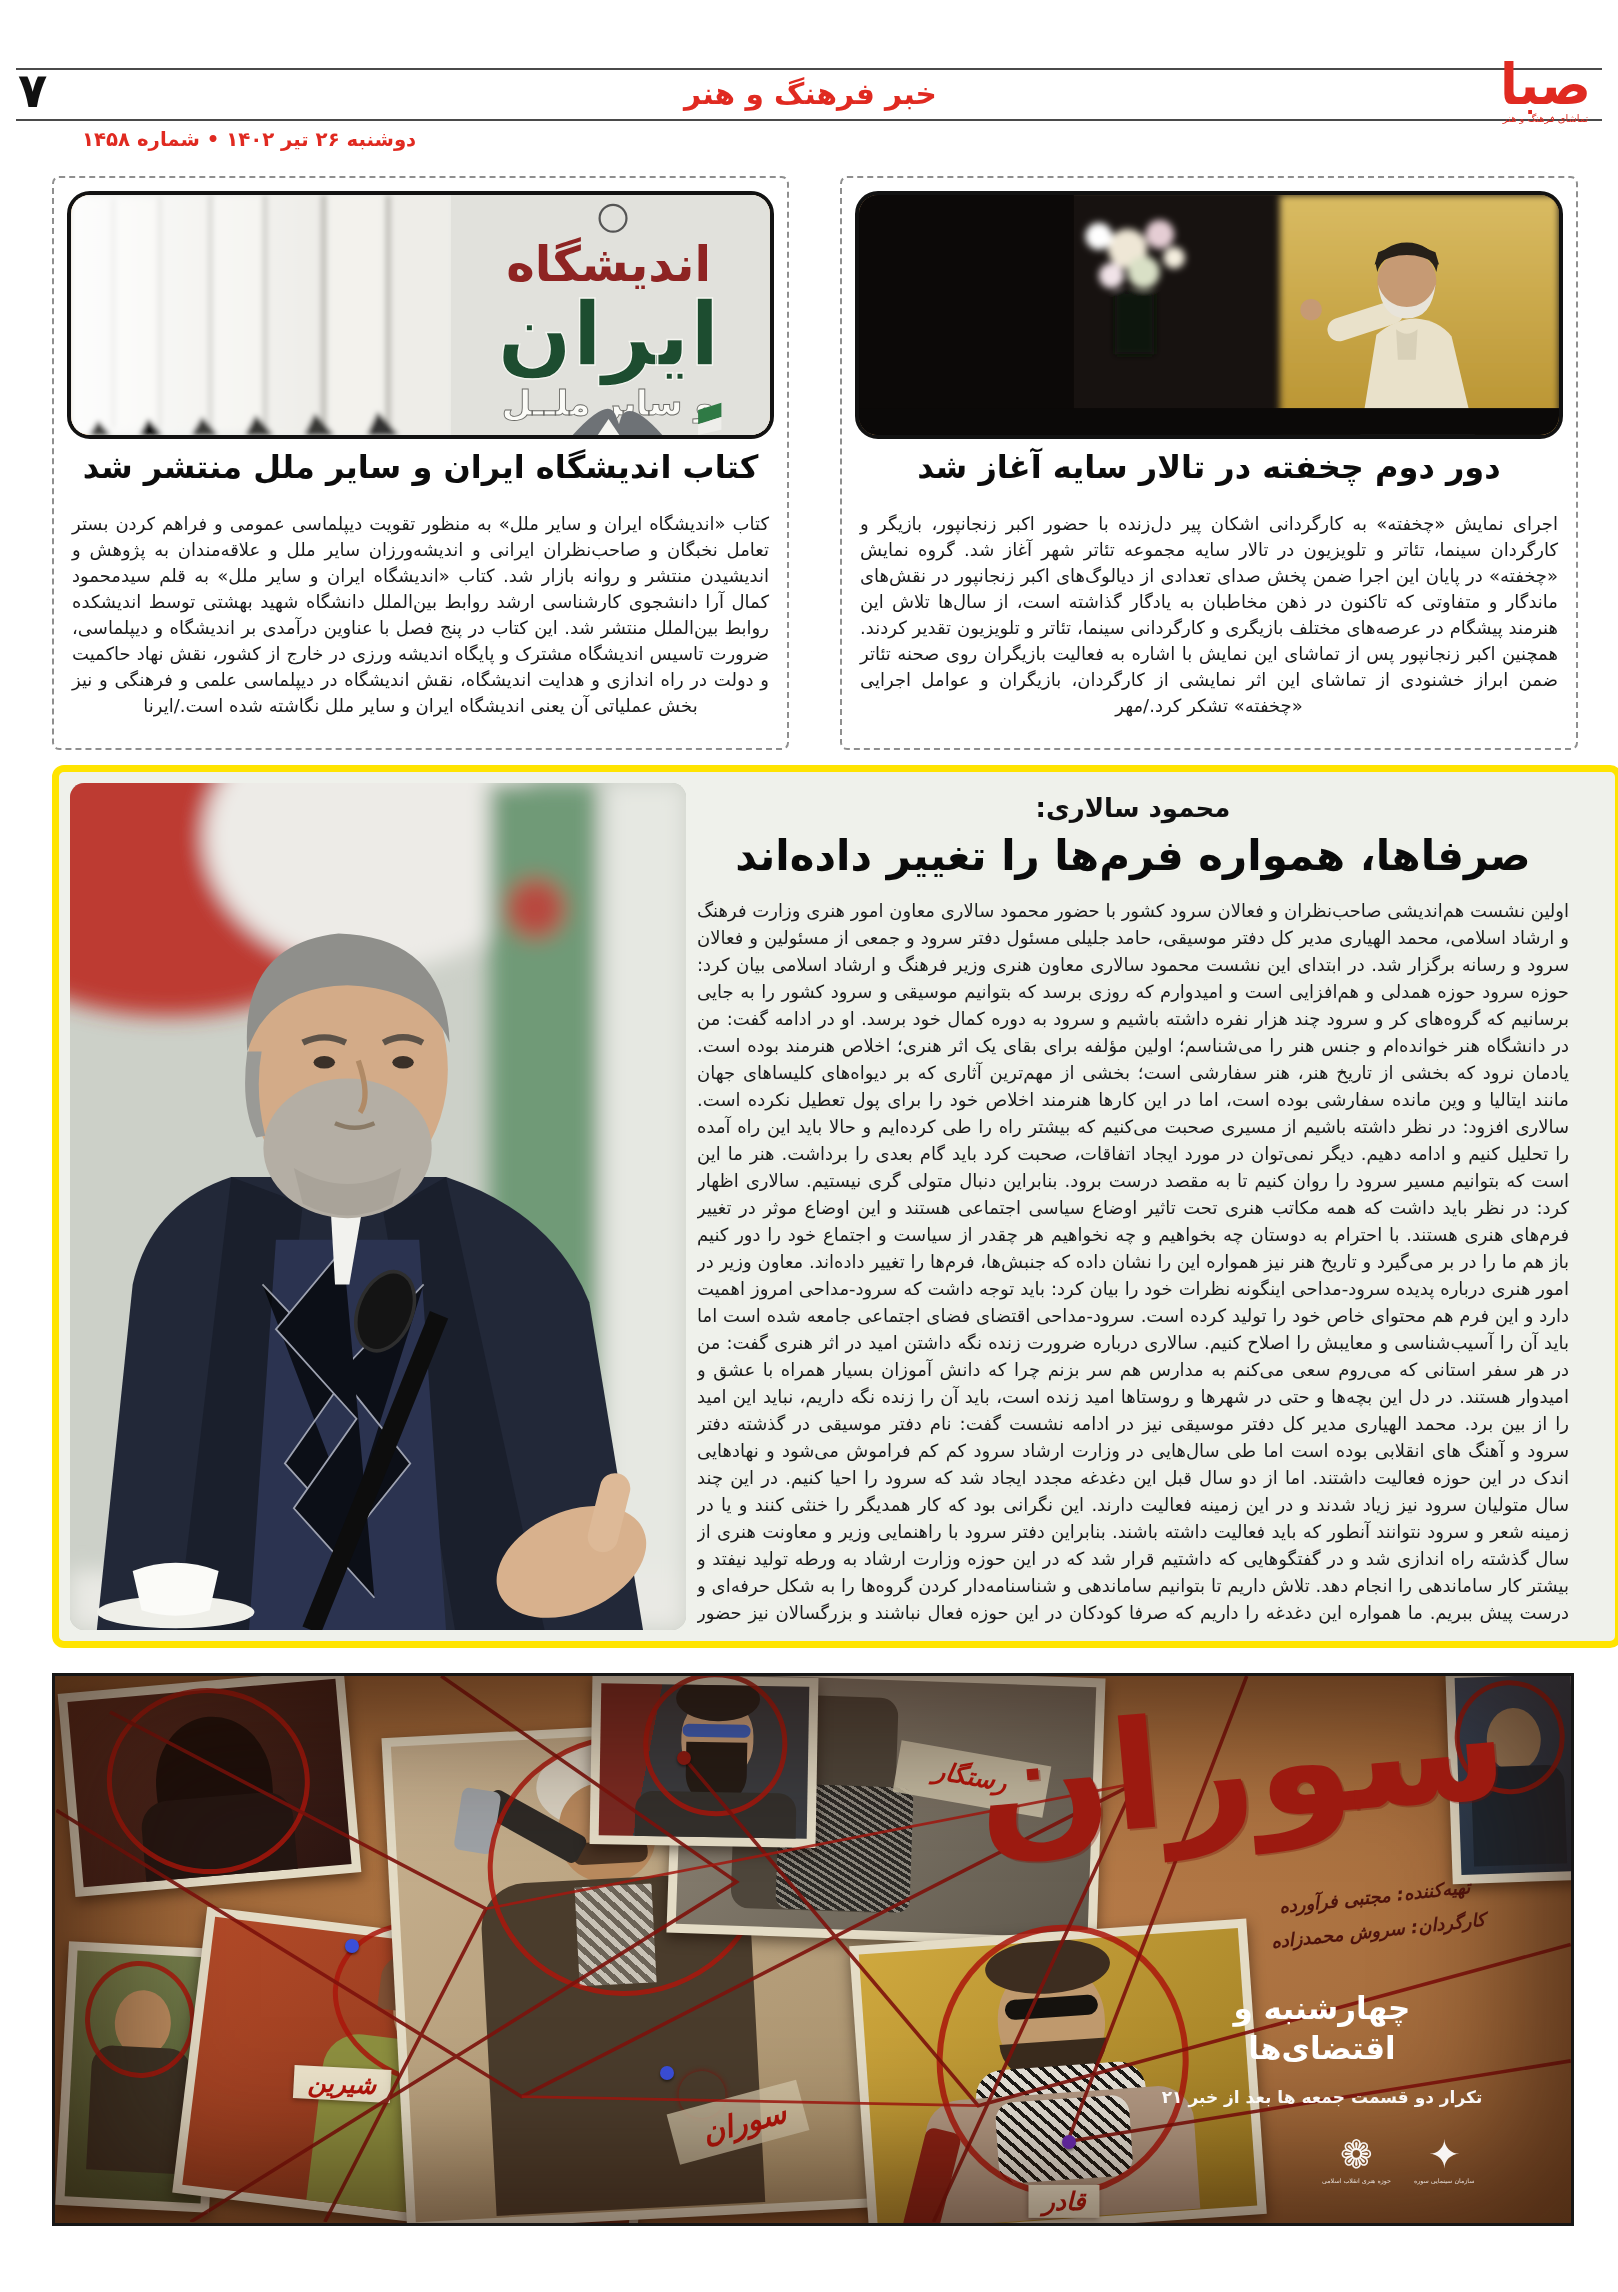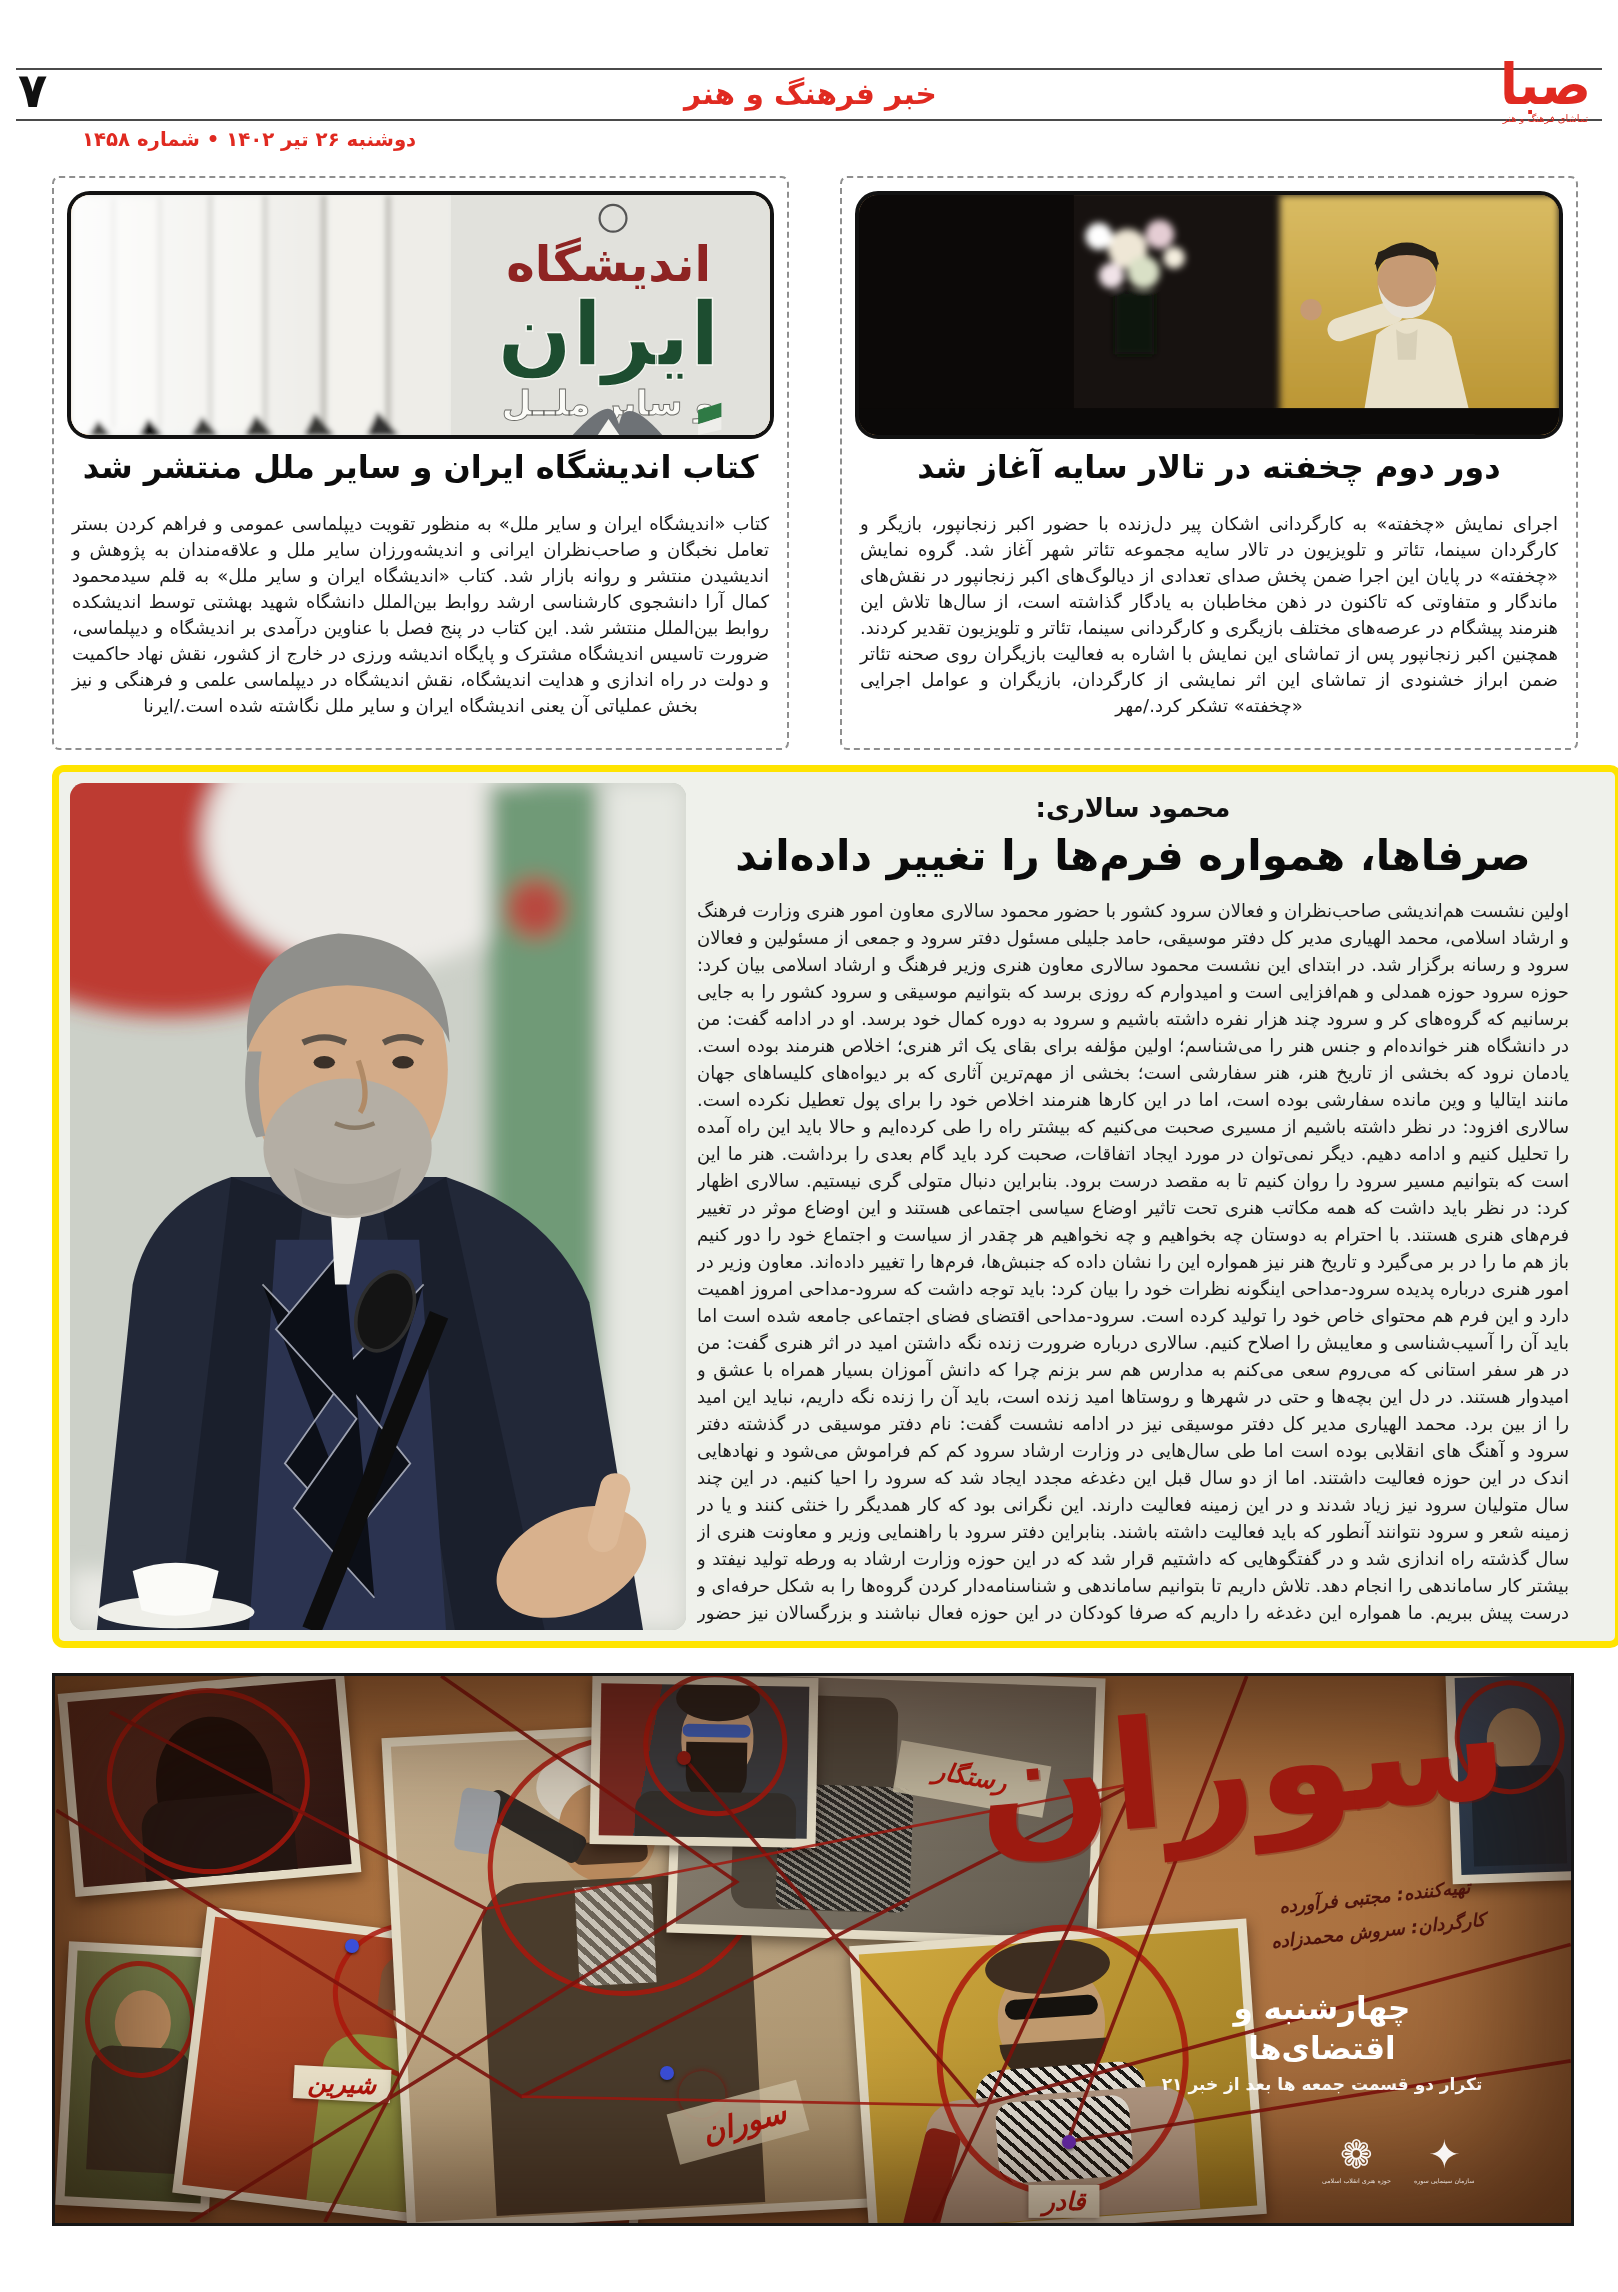--- a/index.html
+++ b/index.html
@@ -40,21 +40,21 @@
            padding:1.8px 14.3px;box-shadow:0 1.8px 5.4px rgba(30,10,2,.45);z-index:6;white-space:nowrap;}
   .pin{position:absolute;width:14.3px;height:14.3px;border-radius:50%;z-index:6;box-shadow:0 1.8px 2.7px rgba(0,0,0,.5);}
   .series-title{position:absolute;left:900px;top:16px;width:573px;z-index:7;color:#9c1a10;
                 font-size:150px;font-weight:bold;line-height:1;transform:rotate(-5deg) scaleX(1.05);
                 text-shadow:1.8px 1.8px 0 rgba(120,16,8,.35);direction:rtl;text-align:center;}
   .credits{position:absolute;left:1205px;top:204px;width:233px;z-index:7;color:#4d120b;font-size:18px;
            font-style:italic;font-weight:bold;transform:rotate(-6deg);text-align:center;line-height:1.9;}
   .sched{position:absolute;left:1106px;top:312px;width:322px;z-index:7;text-align:center;color:#fff;}
   .sched .l1{font-size:31px;font-weight:bold;line-height:1.3;}
   .sched .l2{font-size:31px;font-weight:bold;line-height:1.35;}
-  .sched .l3{font-size:17px;font-weight:bold;margin-top:5px;opacity:.95;}
+  .sched .l3{font-size:17px;font-weight:bold;margin-top:18px;opacity:.95;}
   .banner-logos{position:absolute;left:1267px;top:459px;z-index:7;display:flex;gap:23px;color:#fff;}
   .banner-logos .lg{text-align:center;font-size:39px;line-height:1;opacity:.95;}
   .banner-logos .cap{font-size:6.3px;margin-top:3.6px;opacity:.85;}
   .strings{position:absolute;inset:0;z-index:5;pointer-events:none;}
 </style>
 </head>
 <body>
 
 <div class="sheet">
 

